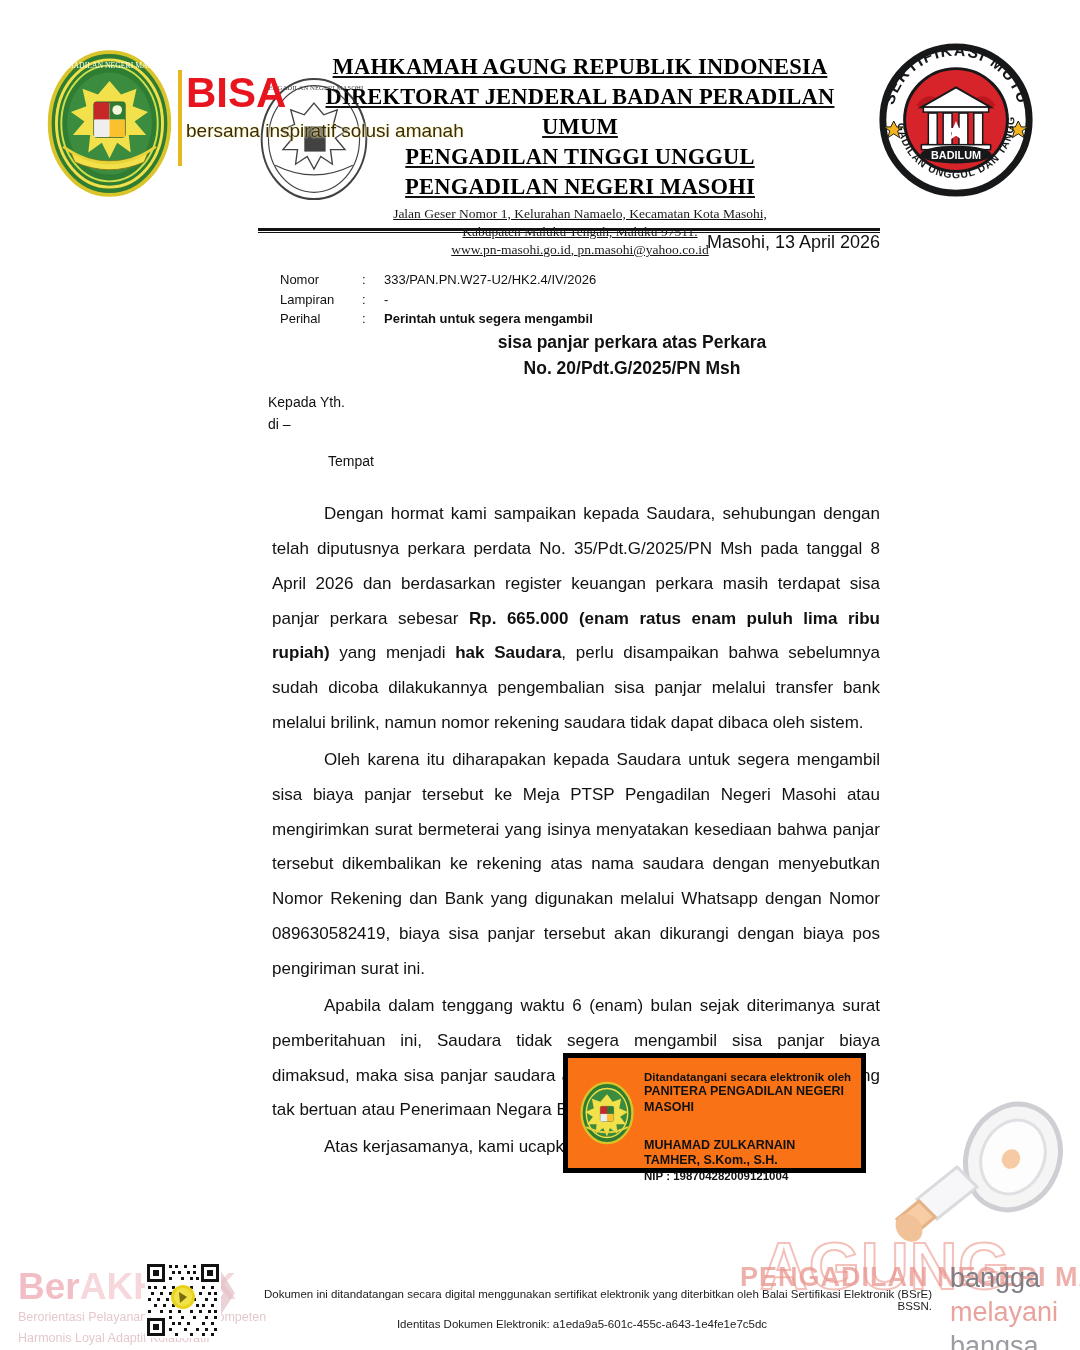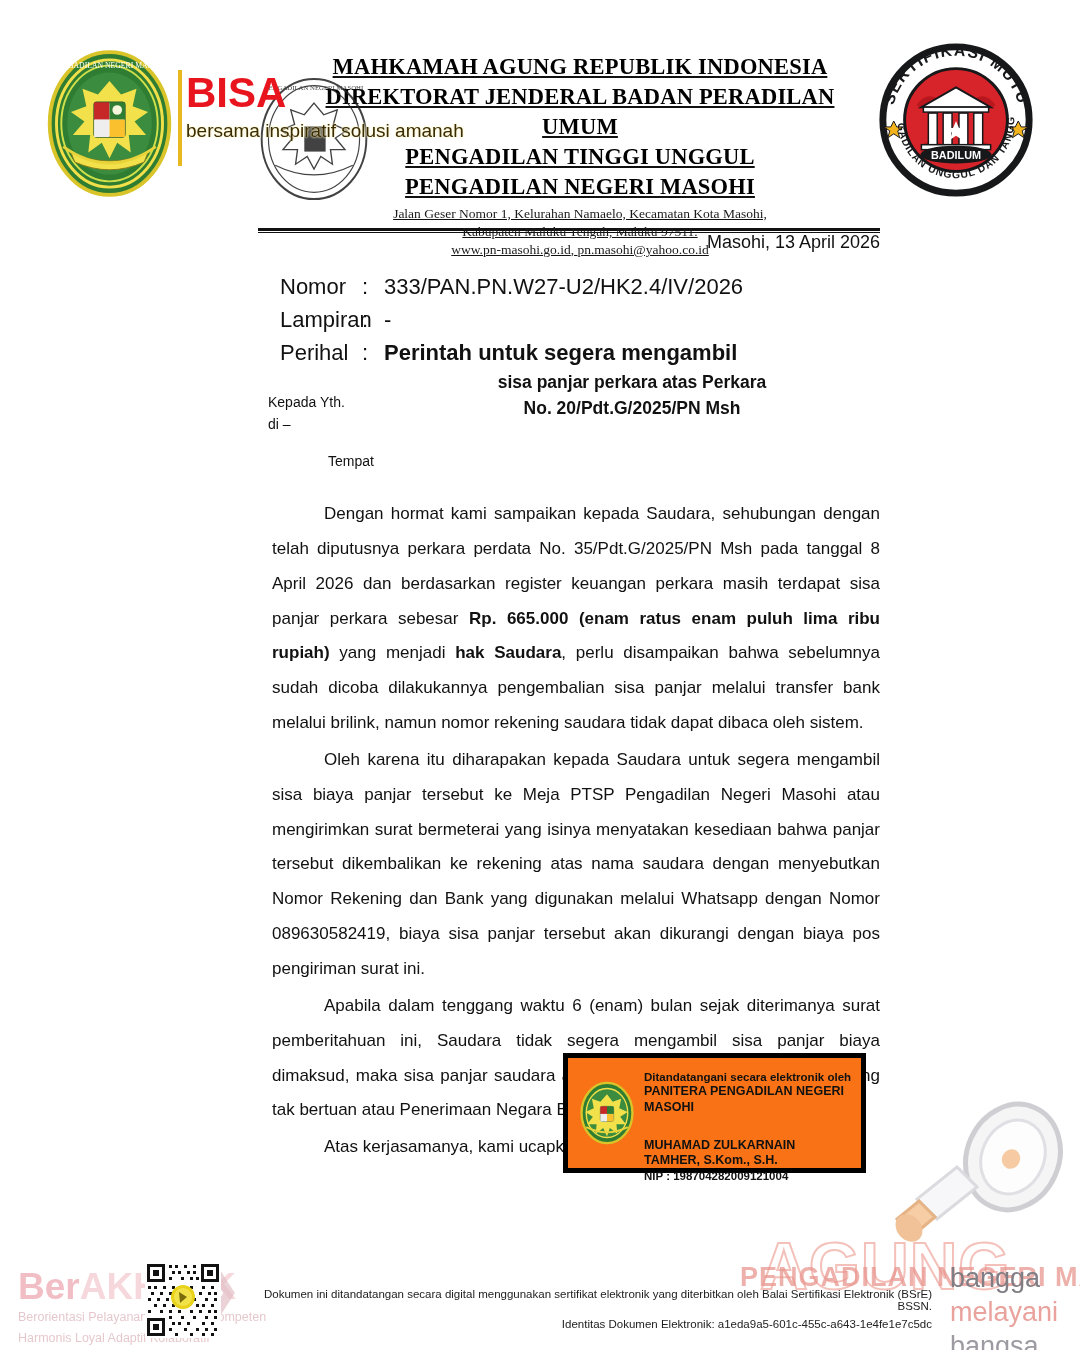--- a/index.html
+++ b/index.html
@@ -73,21 +73,21 @@
 
   
   .body-area { position: absolute; left: 0; top: 232px; width: 1080px; }
 
   .date-line {
     position: absolute; left: 0; top: 0; width: 880px;
     text-align: right; font-size: 18px; color: #111;
   }
 
   .meta { position: absolute; left: 280px; top: 38px; width: 600px; }
-  .meta-row { display: flex; font-size: 22px; line-height: 1.5; }
+  .meta-row { display: flex; font-size: 13px; line-height: 1.5; }
   .meta-label { width: 82px; flex: 0 0 82px; }
   .meta-colon { width: 22px; flex: 0 0 22px; }
   .meta-val { flex: 1 1 auto; }
   .meta-val.b { font-weight: bold; }
   .perihal-extra { margin-left: 104px; font-weight: bold; font-size: 17.5px; line-height: 1.5; text-align: center; }
 
   .addressee { position: absolute; left: 268px; top: 160px; width: 600px; font-size: 14px; line-height: 1.55; }
   .addressee .nm { font-weight: bold; }
   .tempat { margin-left: 60px; margin-top: 16px; }
 
@@ -112,21 +112,21 @@
   .sig-l3 { font-size: 12.5px; font-weight: bold; color: #111; line-height: 1.25; margin-top: 22px; }
   .sig-l4 { font-size: 11.5px; font-weight: bold; color: #111; line-height: 1.25; }
 
   
   .footer-note {
     position: absolute; left: 232px; top: 1288px; width: 700px;
     font-size: 11.5px; color: #222; z-index: 6; text-align: right;
   }
   .footer-note2 {
     position: absolute; left: 232px; top: 1318px; width: 700px;
-    font-size: 11.5px; color: #222; text-align: right; z-index: 6;
+    font-size: 11.5px; color: #222; text-align: center; z-index: 6;
   }
 
   .qr {
     position: absolute; left: 145px; top: 1262px;
     width: 76px; height: 76px; z-index: 6;
   }
 
   
   .berakhlak { position: absolute; left: 18px; top: 1268px; width: 250px; z-index: 3; opacity: .55; }
   .ber-word { font-size: 37px; font-weight: bold; line-height: 1; white-space: nowrap; }

